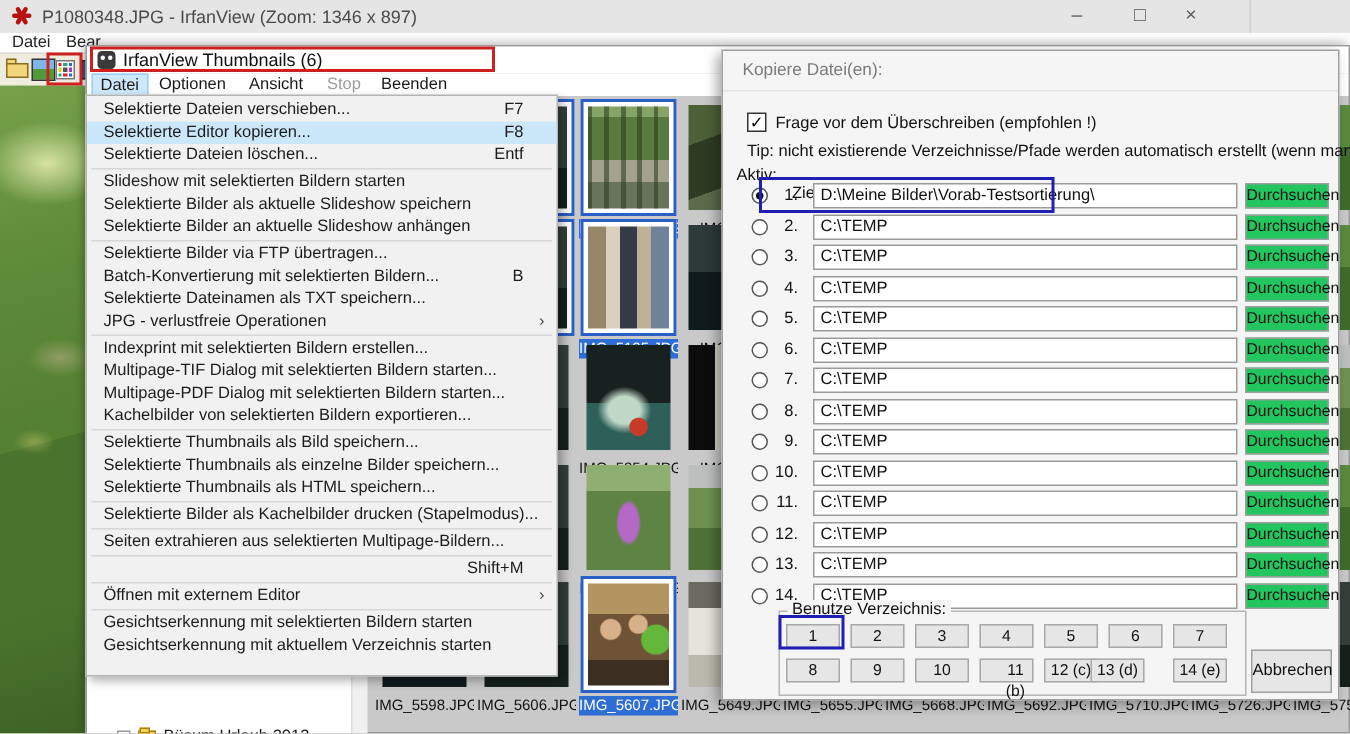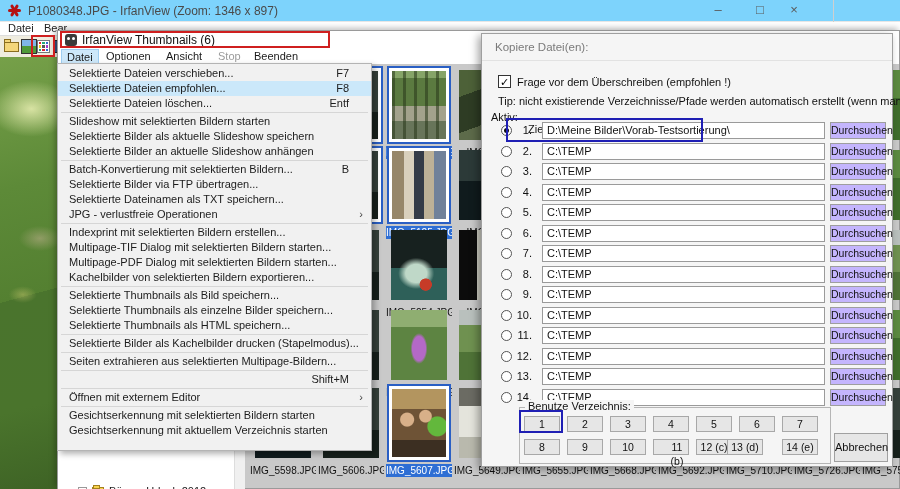--- a/index.html
+++ b/index.html
@@ -1,21 +1,21 @@
 <!DOCTYPE html>
 <html><head>
 <meta charset="utf-8">
 <style>
   * { margin:0; padding:0; box-sizing:border-box; }
   html,body { width:900px; height:489px; overflow:hidden; }
   body { font-family:"Liberation Sans", sans-serif; position:relative; background:#fff; }
   #stage { position:absolute; inset:0; width:900px; height:489px; overflow:hidden; }
 
   
-  .titlebar { position:absolute; left:0; top:0; width:900px; height:22px; background:#7dd3fc; border-bottom:1px solid #e7e7e7; }
+  .titlebar { position:absolute; left:0; top:0; width:900px; height:22px; background:#e5e5e5; border-bottom:1px solid #e7e7e7; }
   .iv-icon { position:absolute; left:8px; top:4px; width:13px; height:13px; }
   .iv-icon i { position:absolute; left:0; top:5px; width:13px; height:3px; background:#b51212; border-radius:2px; display:block; }
   .iv-icon i:nth-child(2){ transform:rotate(60deg); }
   .iv-icon i:nth-child(3){ transform:rotate(120deg); }
   .title-text { position:absolute; left:28px; top:4px; font-size:12px; color:#4a4a4a; white-space:nowrap; }
   .winctl { position:absolute; top:0; height:22px; width:32px; text-align:center; font-size:13px; color:#5a5a5a; line-height:20px; }
   .ctl-min{ left:702px; } .ctl-max{ left:744px; } .ctl-close{ left:778px; }
   .tb-divider { position:absolute; left:833px; top:0; width:1px; height:22px; background:#cfcfcf; }
 
   .mainmenu { position:absolute; left:0; top:22px; width:900px; height:13px; background:#fff; font-size:11px; color:#222; }
@@ -115,21 +115,21 @@
   .chk { position:absolute; left:16px; top:41px; width:13px; height:13px; background:#fff; border:1px solid #333; font-size:11px; line-height:12px; text-align:center; color:#000; }
   .chk-label { position:absolute; left:35px; top:42px; font-size:11px; color:#111; }
   .tip { position:absolute; left:16px; top:61px; font-size:11px; color:#111; white-space:nowrap; }
   .col-aktiv { position:absolute; left:9px; top:77px; font-size:11px; color:#111; }
   .col-ziel { position:absolute; left:46px; top:89px; font-size:11px; color:#111; }
   .drow { position:absolute; left:0; width:100%; height:18px; }
   .radio { position:absolute; left:19px; top:3px; width:11px; height:11px; border:1px solid #555; border-radius:50%; background:#fff; }
   .radio.on::after { content:""; position:absolute; left:2px; top:2px; width:5px; height:5px; background:#111; border-radius:50%; }
   .rnum { position:absolute; left:30px; top:2px; width:20px; text-align:right; font-size:11px; color:#111; }
   .rfield { position:absolute; left:60px; top:0; width:283px; height:17px; background:#fff; border:1px solid #9a9a9a; font-size:11px; color:#111; line-height:15px; padding-left:4px; white-space:nowrap; overflow:hidden; }
-  .browse { position:absolute; left:348px; top:0; width:56px; height:17px; background:#c4b5fd; border:1px solid #9e9e9e; font-size:10.5px; color:#111; text-align:center; line-height:15px; }
+  .browse { position:absolute; left:348px; top:0; width:56px; height:17px; background:#22c55e; border:1px solid #9e9e9e; font-size:10.5px; color:#111; text-align:center; line-height:15px; }
   .groupbox { position:absolute; left:37px; top:373px; width:312px; height:57px; border:1px solid #b5b5b5; }
   .group-label { position:absolute; left:43px; top:366px; font-size:11px; color:#111; background:#f5f5f5; padding:0 3px; }
   .ubtn { position:absolute; width:36px; height:16px; background:#e6e6e6; border:1px solid #a8a8a8; font-size:10.5px; color:#111; text-align:center; line-height:14px; }
   .cancel { position:absolute; left:352px; top:399px; width:54px; height:29px; background:#e6e6e6; border:1px solid #a0a0a0; font-size:11px; color:#111; text-align:center; line-height:27px; }
 
   
   .anno-red { position:absolute; border:2px solid #cf1f1f; z-index:30; }
   .anno-blue { position:absolute; border:2px solid #1f1fb4; z-index:30; }
   .ar-toolbar { left:31px; top:35px; width:24px; height:22px; }
   .ar-title { left:60px; top:31px; width:270px; height:17px; }
@@ -366,29 +366,29 @@
       </div>
     <div class="cell" style="left:862px; top:310px;">
         <div class="timg">
           <span class="ph ph-greens"></span>
         </div>
       </div>
   </div>
 
   <div class="filemenu">
     <div class="mi"><span>Selektierte Dateien verschieben...</span><span class="sc">F7</span></div>
-    <div class="mi hl"><span>Selektierte Dateien empfohlen...</span><span class="sc">F8</span></div>
+    <div class="mi hl"><span>Selektierte Editor kopieren...</span><span class="sc">F8</span></div>
     <div class="mi"><span>Selektierte Dateien löschen...</span><span class="sc">Entf</span></div>
     <div class="msep"></div>
     <div class="mi"><span>Slideshow mit selektierten Bildern starten</span></div>
     <div class="mi"><span>Selektierte Bilder als aktuelle Slideshow speichern</span></div>
     <div class="mi"><span>Selektierte Bilder an aktuelle Slideshow anhängen</span></div>
     <div class="msep"></div>
+    <div class="mi"><span>Selektierte Bilder via FTP übertragen...</span></div>
     <div class="mi"><span>Batch-Konvertierung mit selektierten Bildern...</span><span class="sc">B</span></div>
-    <div class="mi"><span>Selektierte Bilder via FTP übertragen...</span></div>
     <div class="mi"><span>Selektierte Dateinamen als TXT speichern...</span></div>
     <div class="mi"><span>JPG - verlustfreie Operationen</span><span class="arrow">›</span></div>
     <div class="msep"></div>
     <div class="mi"><span>Indexprint mit selektierten Bildern erstellen...</span></div>
     <div class="mi"><span>Multipage-TIF Dialog mit selektierten Bildern starten...</span></div>
     <div class="mi"><span>Multipage-PDF Dialog mit selektierten Bildern starten...</span></div>
     <div class="mi"><span>Kachelbilder von selektierten Bildern exportieren...</span></div>
     <div class="msep"></div>
     <div class="mi"><span>Selektierte Thumbnails als Bild speichern...</span></div>
     <div class="mi"><span>Selektierte Thumbnails als einzelne Bilder speichern...</span></div>

